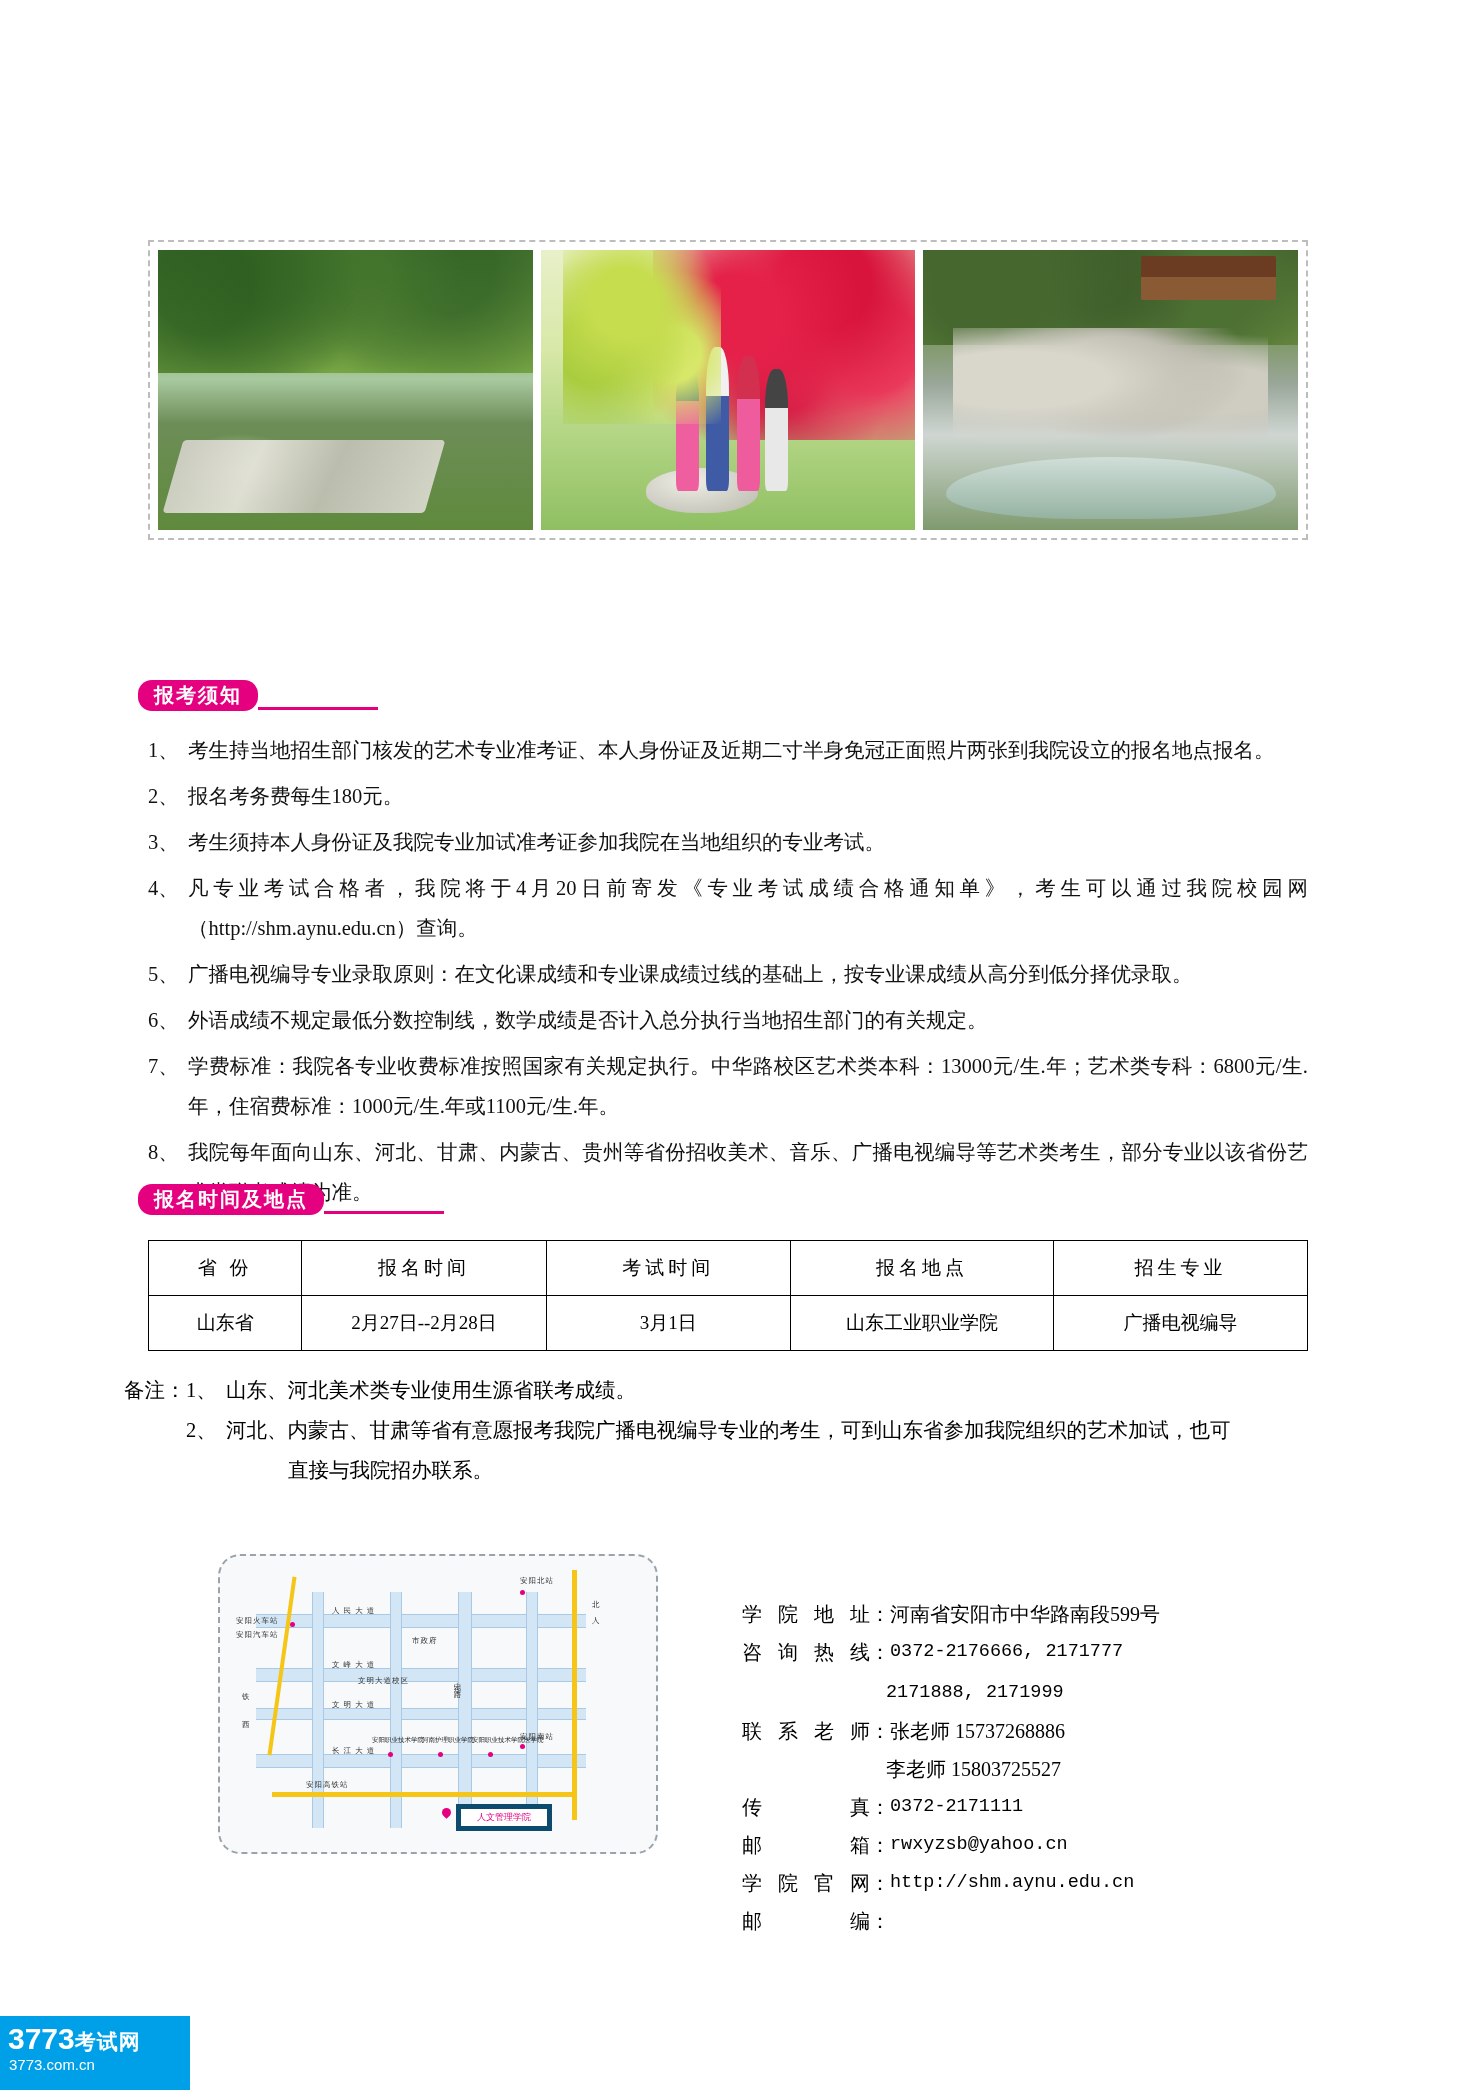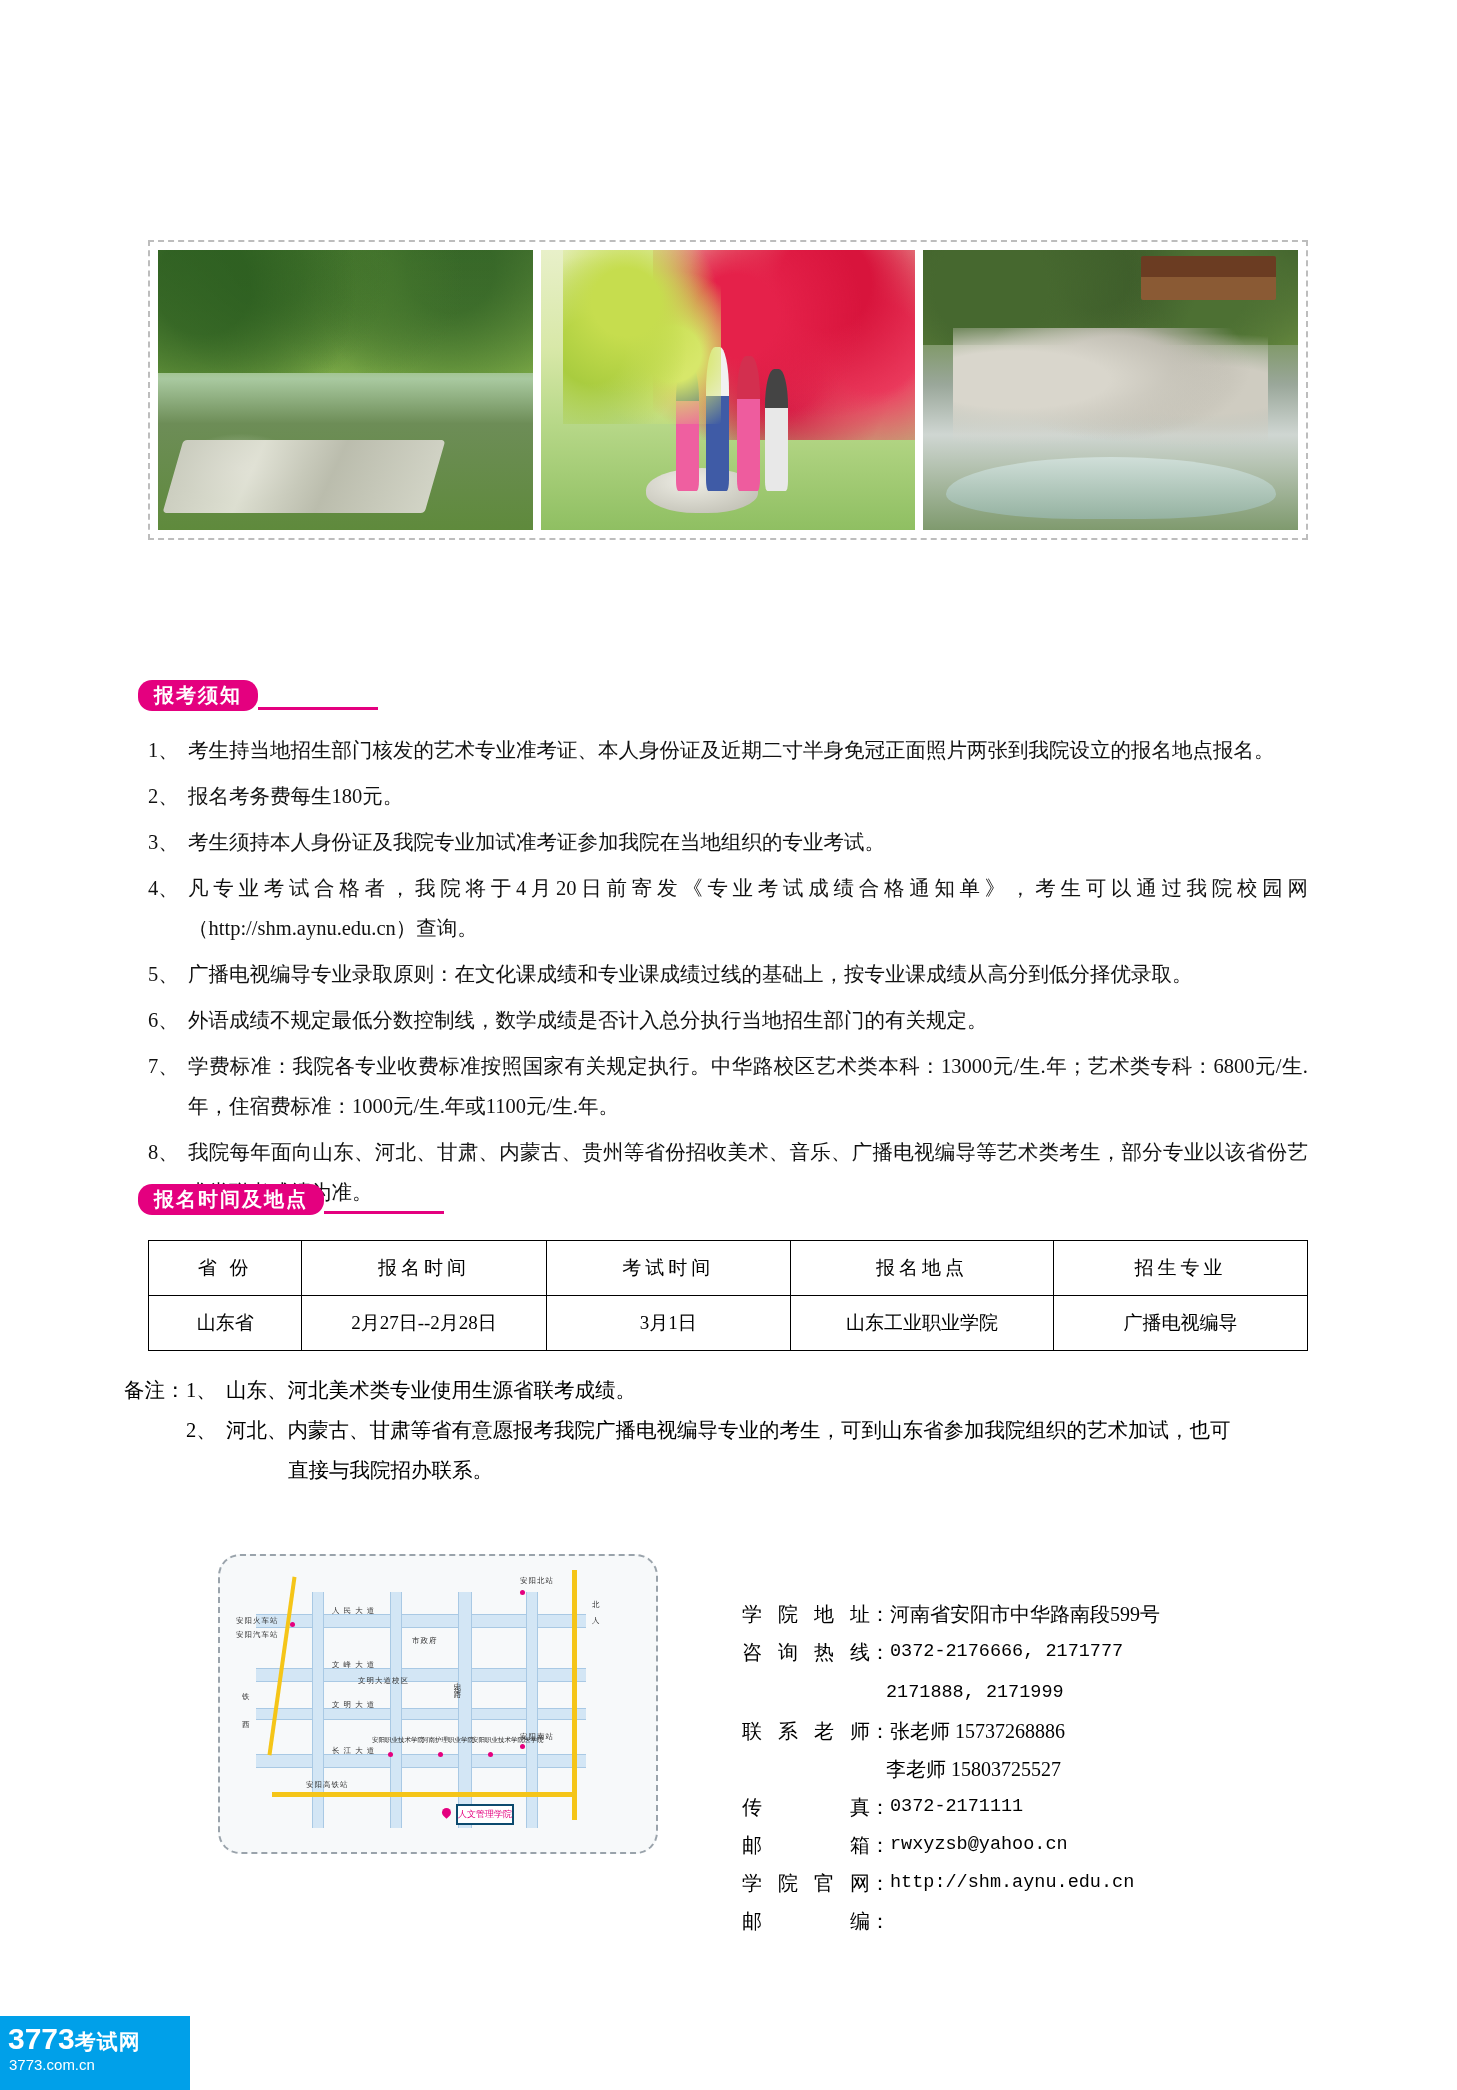--- a/index.html
+++ b/index.html
@@ -288,25 +288,25 @@
   }
   .map-dot {
     position: absolute;
     width: 5px; height: 5px;
     background: #e4007f;
     border-radius: 50%;
   }
   .map-marker {
     position: absolute;
     background: #ffffff;
-    border: 2px solid #0c4a6e;
+    border: 5px solid #0c4a6e;
     color: #e4007f;
     font-size: 9px;
     font-family: "Liberation Sans", sans-serif;
-    padding: 2px 0;
+    padding: 2px 16px;
     white-space: nowrap;
   }
   .map-pin {
     position: absolute;
     width: 9px; height: 9px;
     background: #e4007f;
     border-radius: 50% 50% 50% 0;
     transform: rotate(-45deg);
   }
 

